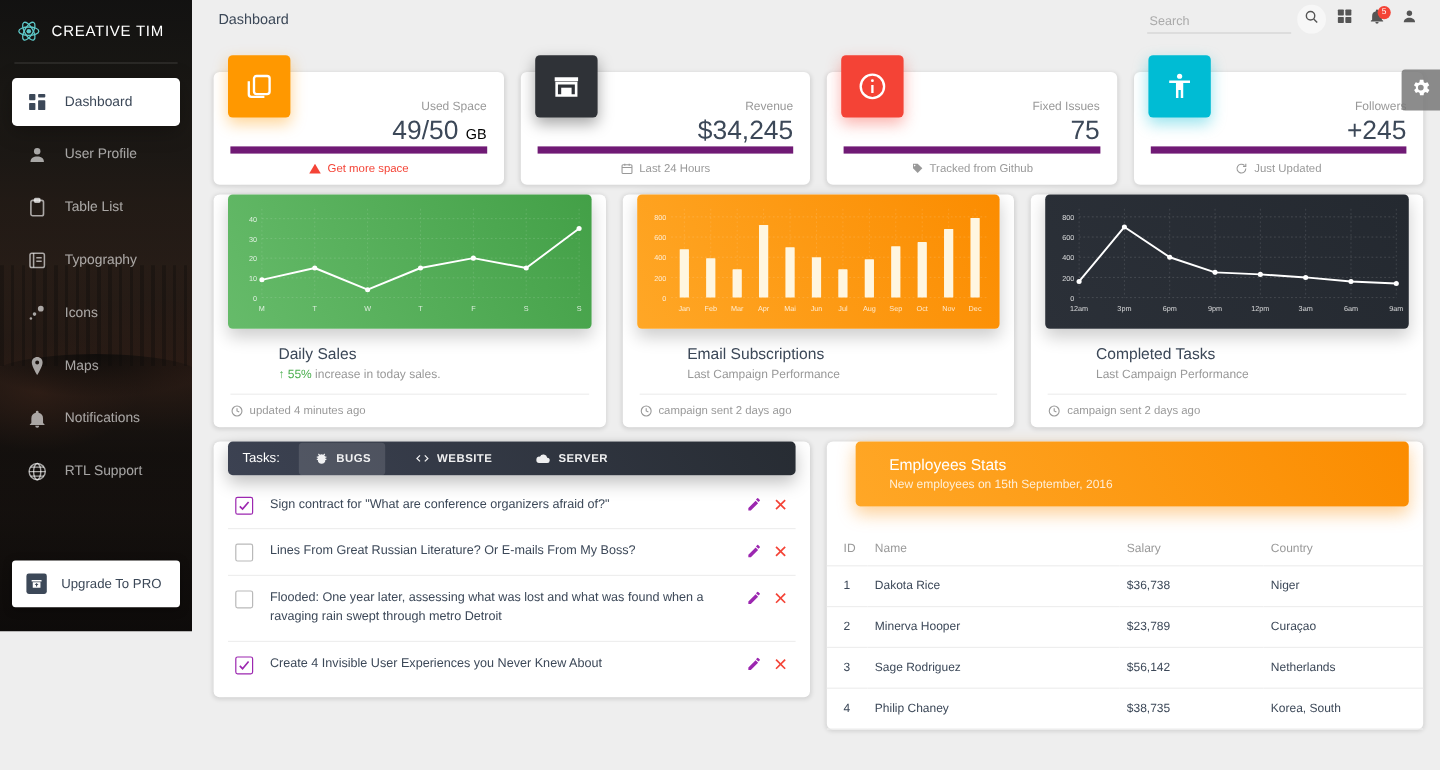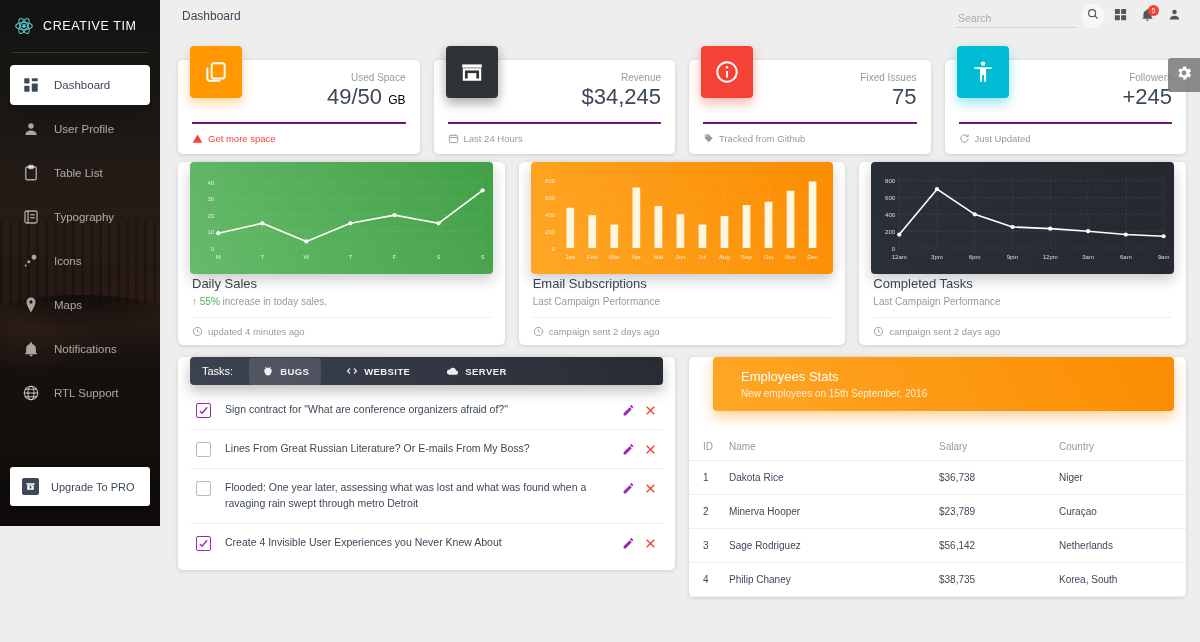--- a/index.html
+++ b/index.html
@@ -115,52 +115,52 @@
   .col { flex: 1; min-width: 0; }
 
   .card {
     background: #ffffff; border-radius: 5px;
     box-shadow: 0 1px 4px rgba(0,0,0,.14);
     position: relative;
   }
 
   
   .stat-card { height: 94px; padding: 0 14px; }
-  .stat-top { display: flex; justify-content: flex-end; padding-top: 12px; height: 62px; }
+  .stat-top { display: flex; justify-content: flex-end; padding-top: 24px; height: 62px; }
   .stat-icon {
     position: absolute; left: 12px; top: -14px;
     width: 52px; height: 52px; border-radius: 4px;
     display: flex; align-items: center; justify-content: center;
     color: #fff;
   }
   .stat-icon svg { width: 26px; height: 26px; }
   .stat-text { text-align: right; }
   .stat-label { font-size: 10px; color: #999999; margin-bottom: 2px; }
   .stat-value { font-size: 22px; color: #3c4858; font-weight: 300; line-height: 1.1; }
   .stat-value .unit { font-size: 12px; color: #000000; }
   .stat-footer {
-    border-top: 2px solid #701a75; height: 31px;
+    border-top: 6px solid #701a75; height: 31px;
     display: flex; align-items: center; gap: 5px;
-    font-size: 9.5px; color: #999999;
+    font-size: 9.5px; color: #999999; justify-content: center;
   }
   .stat-footer .fi { width: 11px; height: 11px; display: flex; align-items: center; justify-content: center; }
   .danger-txt, .danger-txt .fi { color: #f44336; }
 
   
   .chart-card { padding: 0 0 0 0; }
   .chart-panel {
     margin: -14px 12px 0 12px; height: 112px;
     border-radius: 4px; overflow: hidden; position: relative;
     box-shadow: 0 6px 14px rgba(0,0,0,.2);
   }
   .chart-green { background: linear-gradient(60deg, #66bb6a, #43a047); }
   .chart-orange { background: linear-gradient(60deg, #ffa726, #fb8c00); }
   .chart-dark { background: linear-gradient(60deg, #2b3038, #242930); }
   .chart-svg { width: 100%; height: 100%; display: block; }
-  .chart-body { padding: 2px 14px 0; }
+  .chart-body { padding: 13px 14px 0; margin-left: 40px; }
   .chart-title { font-size: 13px; color: #3c4858; margin-bottom: 5px; }
   .chart-sub { font-size: 10px; color: #999999; }
   .chart-sub .up-arrow { color: #4caf50; }
   .chart-sub .pct { color: #4caf50; }
   .chart-foot {
     margin: 10px 14px 0; border-top: 1px solid #eeeeee;
     height: 28px; display: flex; align-items: center; gap: 5px;
     font-size: 9.5px; color: #999999;
   }
   .chart-foot .fi { width: 11px; height: 11px; display:flex; align-items:center; justify-content:center; }

